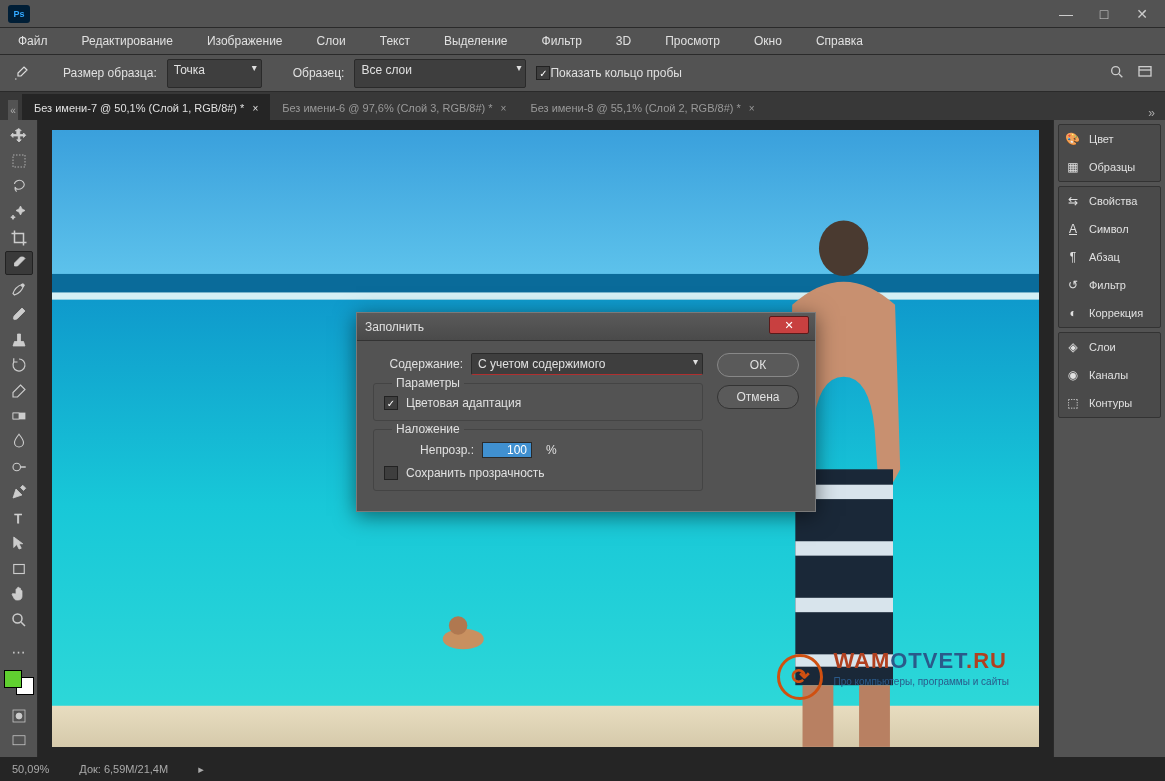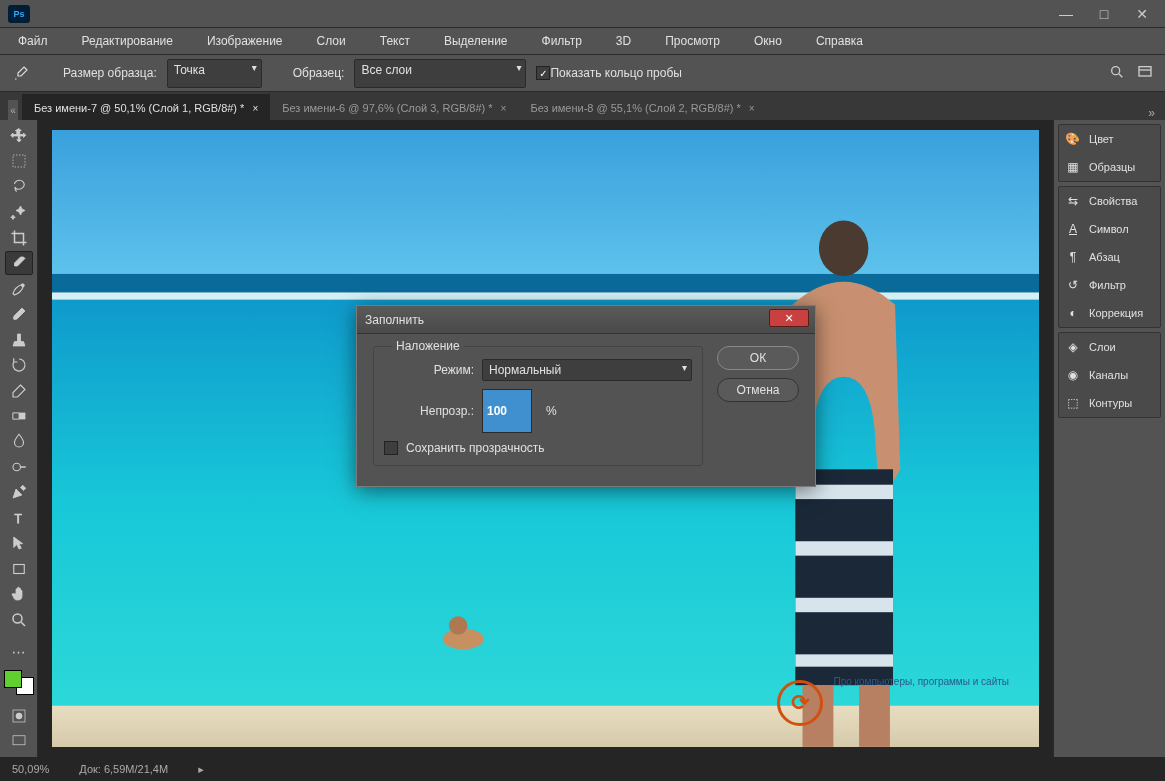--- a/index.html
+++ b/index.html
@@ -55,35 +55,35 @@
   
   .right-panels { width: 112px; background: #535353; display: flex; flex-direction: column; border-left: 1px solid #2a2a2a; padding: 4px; gap: 4px; }
   .panel-group { background: #4a4a4a; border: 1px solid #333; border-radius: 2px; }
   .panel-row { height: 28px; display: flex; align-items: center; gap: 8px; padding: 0 6px; cursor: pointer; color: #e0e0e0; font-size: 11px; }
   .panel-icon { width: 16px; height: 16px; display: flex; align-items: center; justify-content: center; font-size: 12px; }
   
   
   .statusbar { height: 24px; background: #252525; display: flex; align-items: center; padding: 0 12px; gap: 30px; color: #aaa; font-size: 11px; }
   
   
-  .dialog { position: absolute; left: 356px; top: 305px; width: 460px; background: #535353; border: 1px solid #7a7a7a; box-shadow: 0 4px 20px rgba(0,0,0,0.5); }
+  .dialog { position: absolute; left: 356px; top: 312px; width: 460px; background: #535353; border: 1px solid #7a7a7a; box-shadow: 0 4px 20px rgba(0,0,0,0.5); }
   .dialog-titlebar { height: 28px; background: linear-gradient(#5a5a5a,#4a4a4a); display: flex; align-items: center; padding: 0 8px; border-bottom: 1px solid #333; position: relative; }
   .dialog-title { color: #e0e0e0; font-size: 12px; }
   .dialog-close-btn { position: absolute; right: 6px; top: 3px; width: 40px; height: 18px; background: #c84040; border: 1px solid #5a1a1a; border-radius: 2px; color: #fff; display: flex; align-items: center; justify-content: center; font-size: 11px; cursor: pointer; }
   .dialog-body { display: flex; padding: 12px 16px; gap: 14px; }
   .dialog-form { flex: 1; }
   .form-row { display: flex; align-items: center; margin-bottom: 8px; gap: 8px; }
   .form-label { width: 90px; text-align: right; color: #e0e0e0; font-size: 12px; }
   .form-dropdown { flex: 1; background: #3e3e3e; border: 1px solid #2a2a2a; border-radius: 2px; padding: 3px 20px 3px 6px; color: #e0e0e0; font-size: 12px; position: relative; cursor: pointer; height: 22px; display: flex; align-items: center; border-bottom: 1px solid #b03030; }
   .form-dropdown::after { content: '▾'; position: absolute; right: 4px; top: 2px; font-size: 10px; }
   .form-fieldset { border: 1px solid #444; border-radius: 3px; padding: 10px 10px; margin-bottom: 8px; }
   .form-fieldset-label { color: #e0e0e0; font-size: 12px; padding: 0 4px; margin-left: 8px; background: #535353; position: relative; top: -18px; display: inline-block; }
   .form-fieldset-content { margin-top: -12px; }
   .form-check { display: flex; align-items: center; gap: 8px; cursor: pointer; }
-  .form-input { width: 50px; background: #3e3e3e; border: 1px solid #2a2a2a; color: #e0e0e0; padding: 14px 4px; font-size: 12px; text-align: left; font-weight: bold; }
+  .form-input { width: 50px; background: #3e3e3e; border: 1px solid #2a2a2a; color: #e0e0e0; padding: 0 4px; font-size: 12px; text-align: right; }
   .form-input.selected { background: #4090d0; color: #fff; }
   .dialog-buttons { display: flex; flex-direction: column; gap: 8px; width: 82px; }
   .dlg-btn { height: 24px; background: #5a5a5a; border: 1px solid #333; border-radius: 12px; color: #e0e0e0; font-size: 12px; cursor: pointer; display: flex; align-items: center; justify-content: center; }
   .dlg-btn.primary { border: 1px solid #888; }
   .form-dropdown.plain { border-bottom: 1px solid #2a2a2a; }
   .pct { margin-left: 6px; }
   
   
   .watermark { position: absolute; right: 30px; bottom: 60px; pointer-events: none; }
   .wm-logo { width: 46px; height: 46px; border: 3px solid #d05010; border-radius: 50%; display: flex; align-items: center; justify-content: center; color: #d05010; font-size: 22px; font-weight: bold; position: absolute; left: -56px; top: 6px; }
@@ -328,20 +328,23 @@
           <rect x="-22" y="310" width="95" height="14" fill="#d8e4ec"></rect>
           <rect x="-22" y="365" width="95" height="14" fill="#d8e4ec"></rect>
           <rect x="-22" y="420" width="95" height="12" fill="#d8e4ec"></rect>
           <rect x="-15" y="450" width="30" height="60" fill="#b88062"></rect>
           <rect x="40" y="450" width="30" height="60" fill="#b88062"></rect>
         </g>
       </svg>
 
       <div class="watermark">
         <div class="wm-logo">⟳</div>
+        <div class="wm-text1">
+          <span class="r">WAM</span><span>OTVET</span><span class="r">.RU</span>
+        </div>
         <div class="wm-text2">Про компьютеры, программы и сайты</div>
       </div>
     </div>
   </div>
 
   <div class="right-panels">
     <div class="panel-group">
       <div class="panel-row">
         <span class="panel-icon">🎨</span>
         <span>Цвет</span>
@@ -396,27 +399,36 @@
   <span>▸</span>
 </div>
 
 <div class="dialog">
   <div class="dialog-titlebar">
     <span class="dialog-title">Заполнить</span>
     <div class="dialog-close-btn">✕</div>
   </div>
   <div class="dialog-body">
     <div class="dialog-form">
+      <div class="form-row">
+        <span class="form-label">Содержание:</span>
+        <div class="form-dropdown">С учетом содержимого</div>
+      </div>
+      <div class="form-fieldset">
+        <span class="form-fieldset-label">Параметры</span>
+        <div class="form-fieldset-content">
+          <label class="form-check">
+            <span class="checkbox-box checked"></span>
+            <span>Цветовая адаптация</span>
+          </label>
+        </div>
+      </div>
       <div class="form-fieldset">
         <span class="form-fieldset-label">Наложение</span>
         <div class="form-fieldset-content">
-          <div class="form-row">
-            <span class="form-label">Режим:</span>
-            <div class="form-dropdown plain">Нормальный</div>
-          </div>
           <div class="form-row">
             <span class="form-label">Непрозр.:</span>
             <input class="form-input selected" value="100" style="">
             <span class="pct">%</span>
           </div>
           <label class="form-check" style="margin-top:6px">
             <span class="checkbox-box"></span>
             <span>Сохранить прозрачность</span>
           </label>
         </div>

